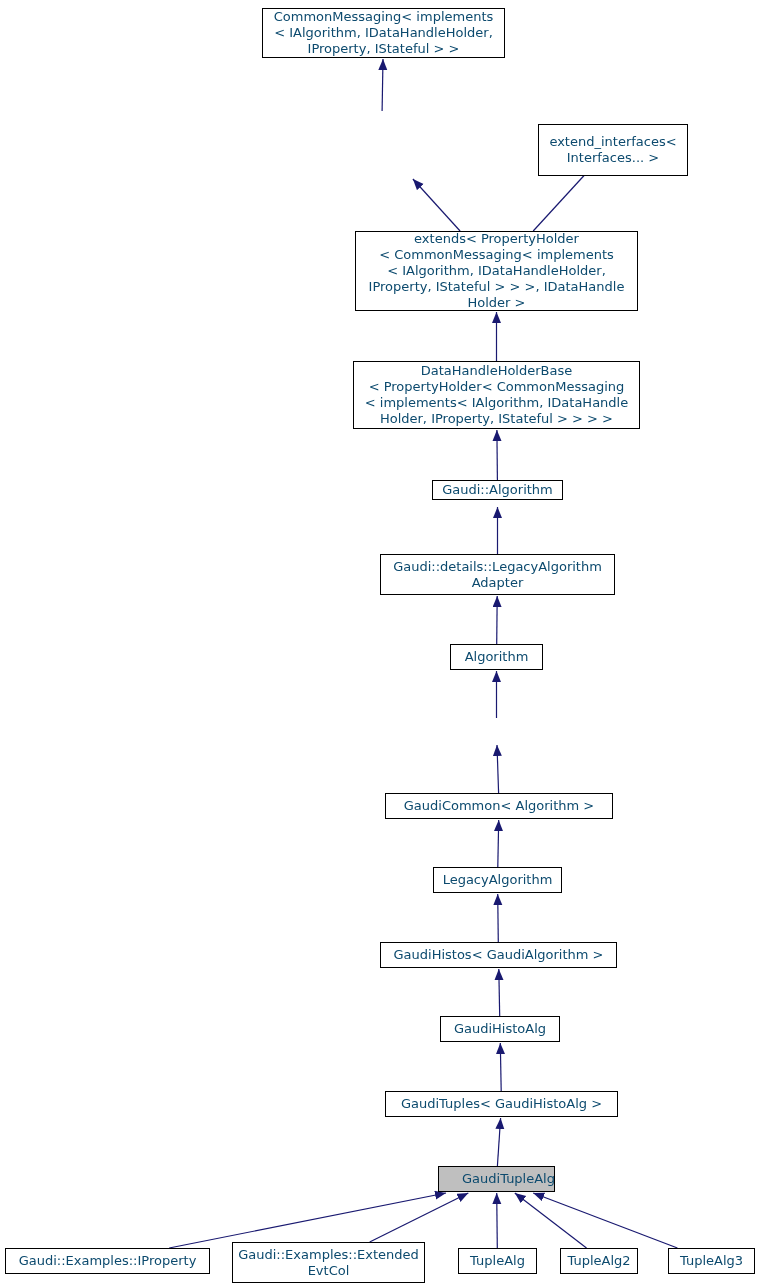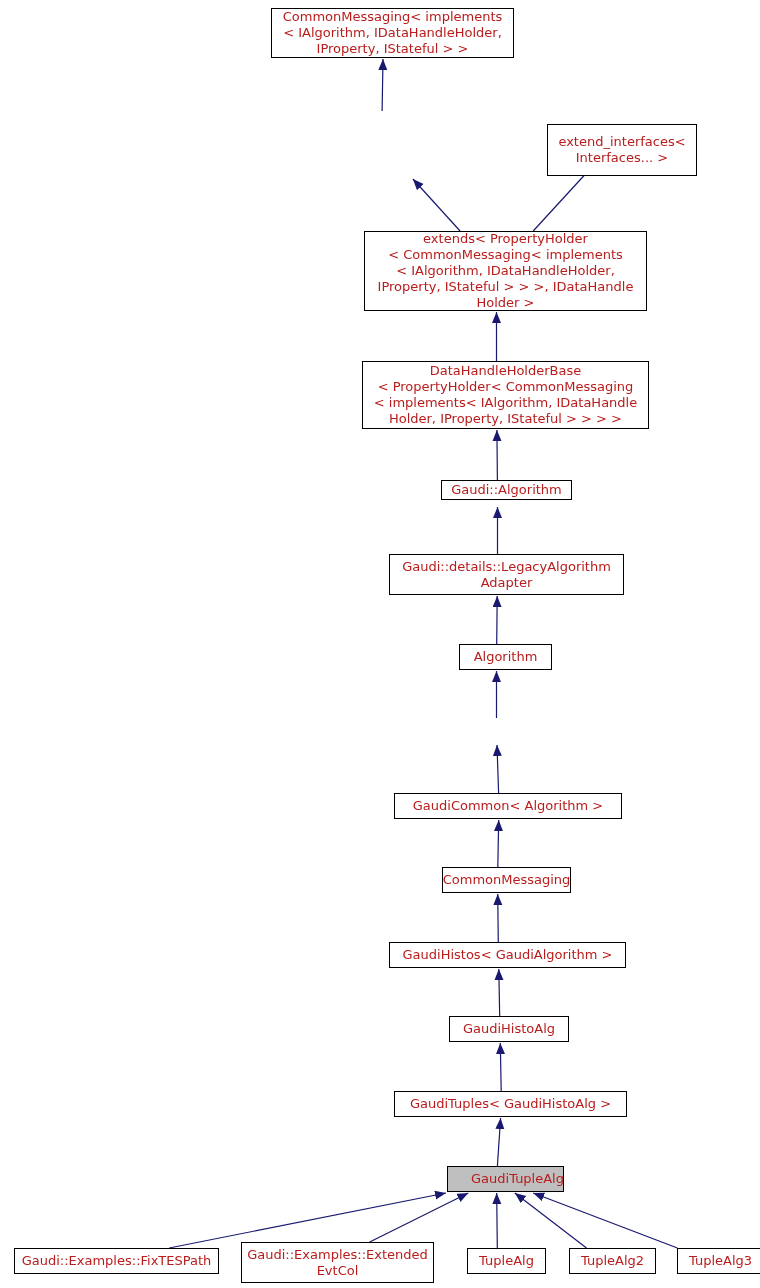--- a/index.html
+++ b/index.html
@@ -21,31 +21,30 @@
     position: absolute;
     left: 0; top: 0;
     width: 760px; height: 1288px;
     pointer-events: none;
   }
   .node {
     position: absolute;
     box-sizing: border-box;
     border: 1px solid var(--node-border);
     background: var(--node-fill);
-    color: #b91c1c;
+    color: #0c4a6e;
     font-size: 13px;
     line-height: 16px;
     display: flex;
     align-items: center;
     justify-content: center;
     text-align: center;
     white-space: pre-line;
     padding: 0 2px;
     cursor: pointer;
-    margin-left: 9px;
   }
   .node.highlight {
     background: var(--highlight-fill);
     cursor: default;
     padding-left: 26px;
   }
 </style>
 </head>
 <body>
 
@@ -92,25 +91,25 @@
 Holder &gt;</div>
   <div class="node" style="left: 353px; top: 361px; width: 287px; height: 68px;">DataHandleHolderBase
 &lt; PropertyHolder&lt; CommonMessaging
 &lt; implements&lt; IAlgorithm, IDataHandle
 Holder, IProperty, IStateful &gt; &gt; &gt; &gt;</div>
   <div class="node" style="left: 432px; top: 480px; width: 131px; height: 20px;">Gaudi::Algorithm</div>
   <div class="node" style="left: 380px; top: 554px; width: 235px; height: 41px;">Gaudi::details::LegacyAlgorithm
 Adapter</div>
   <div class="node" style="left: 450px; top: 644px; width: 93px; height: 26px;">Algorithm</div>
   <div class="node" style="left: 385px; top: 793px; width: 228px; height: 26px;">GaudiCommon&lt; Algorithm &gt;</div>
-  <div class="node" style="left: 433px; top: 867px; width: 129px; height: 26px;">CommonMessaging</div>
+  <div class="node" style="left: 433px; top: 867px; width: 129px; height: 26px;">LegacyAlgorithm</div>
   <div class="node" style="left: 380px; top: 942px; width: 237px; height: 26px;">GaudiHistos&lt; GaudiAlgorithm &gt;</div>
   <div class="node" style="left: 440px; top: 1016px; width: 120px; height: 26px;">GaudiHistoAlg</div>
   <div class="node" style="left: 385px; top: 1091px; width: 233px; height: 26px;">GaudiTuples&lt; GaudiHistoAlg &gt;</div>
   <div class="node highlight" style="left: 438px; top: 1166px; width: 117px; height: 26px;">GaudiTupleAlg</div>
-  <div class="node" style="left: 5px; top: 1248px; width: 205px; height: 26px;">Gaudi::Examples::FixTESPath</div>
+  <div class="node" style="left: 5px; top: 1248px; width: 205px; height: 26px;">Gaudi::Examples::IProperty</div>
   <div class="node" style="left: 232px; top: 1242px; width: 193px; height: 41px;">Gaudi::Examples::Extended
 EvtCol</div>
   <div class="node" style="left: 458px; top: 1248px; width: 79px; height: 26px;">TupleAlg</div>
-  <div class="node" style="left: 560px; top: 1248px; width: 87px; height: 26px;">TupleAlg2</div>
+  <div class="node" style="left: 560px; top: 1248px; width: 78px; height: 26px;">TupleAlg2</div>
   <div class="node" style="left: 668px; top: 1248px; width: 87px; height: 26px;">TupleAlg3</div>
 
 </div>
 
 </body></html>

